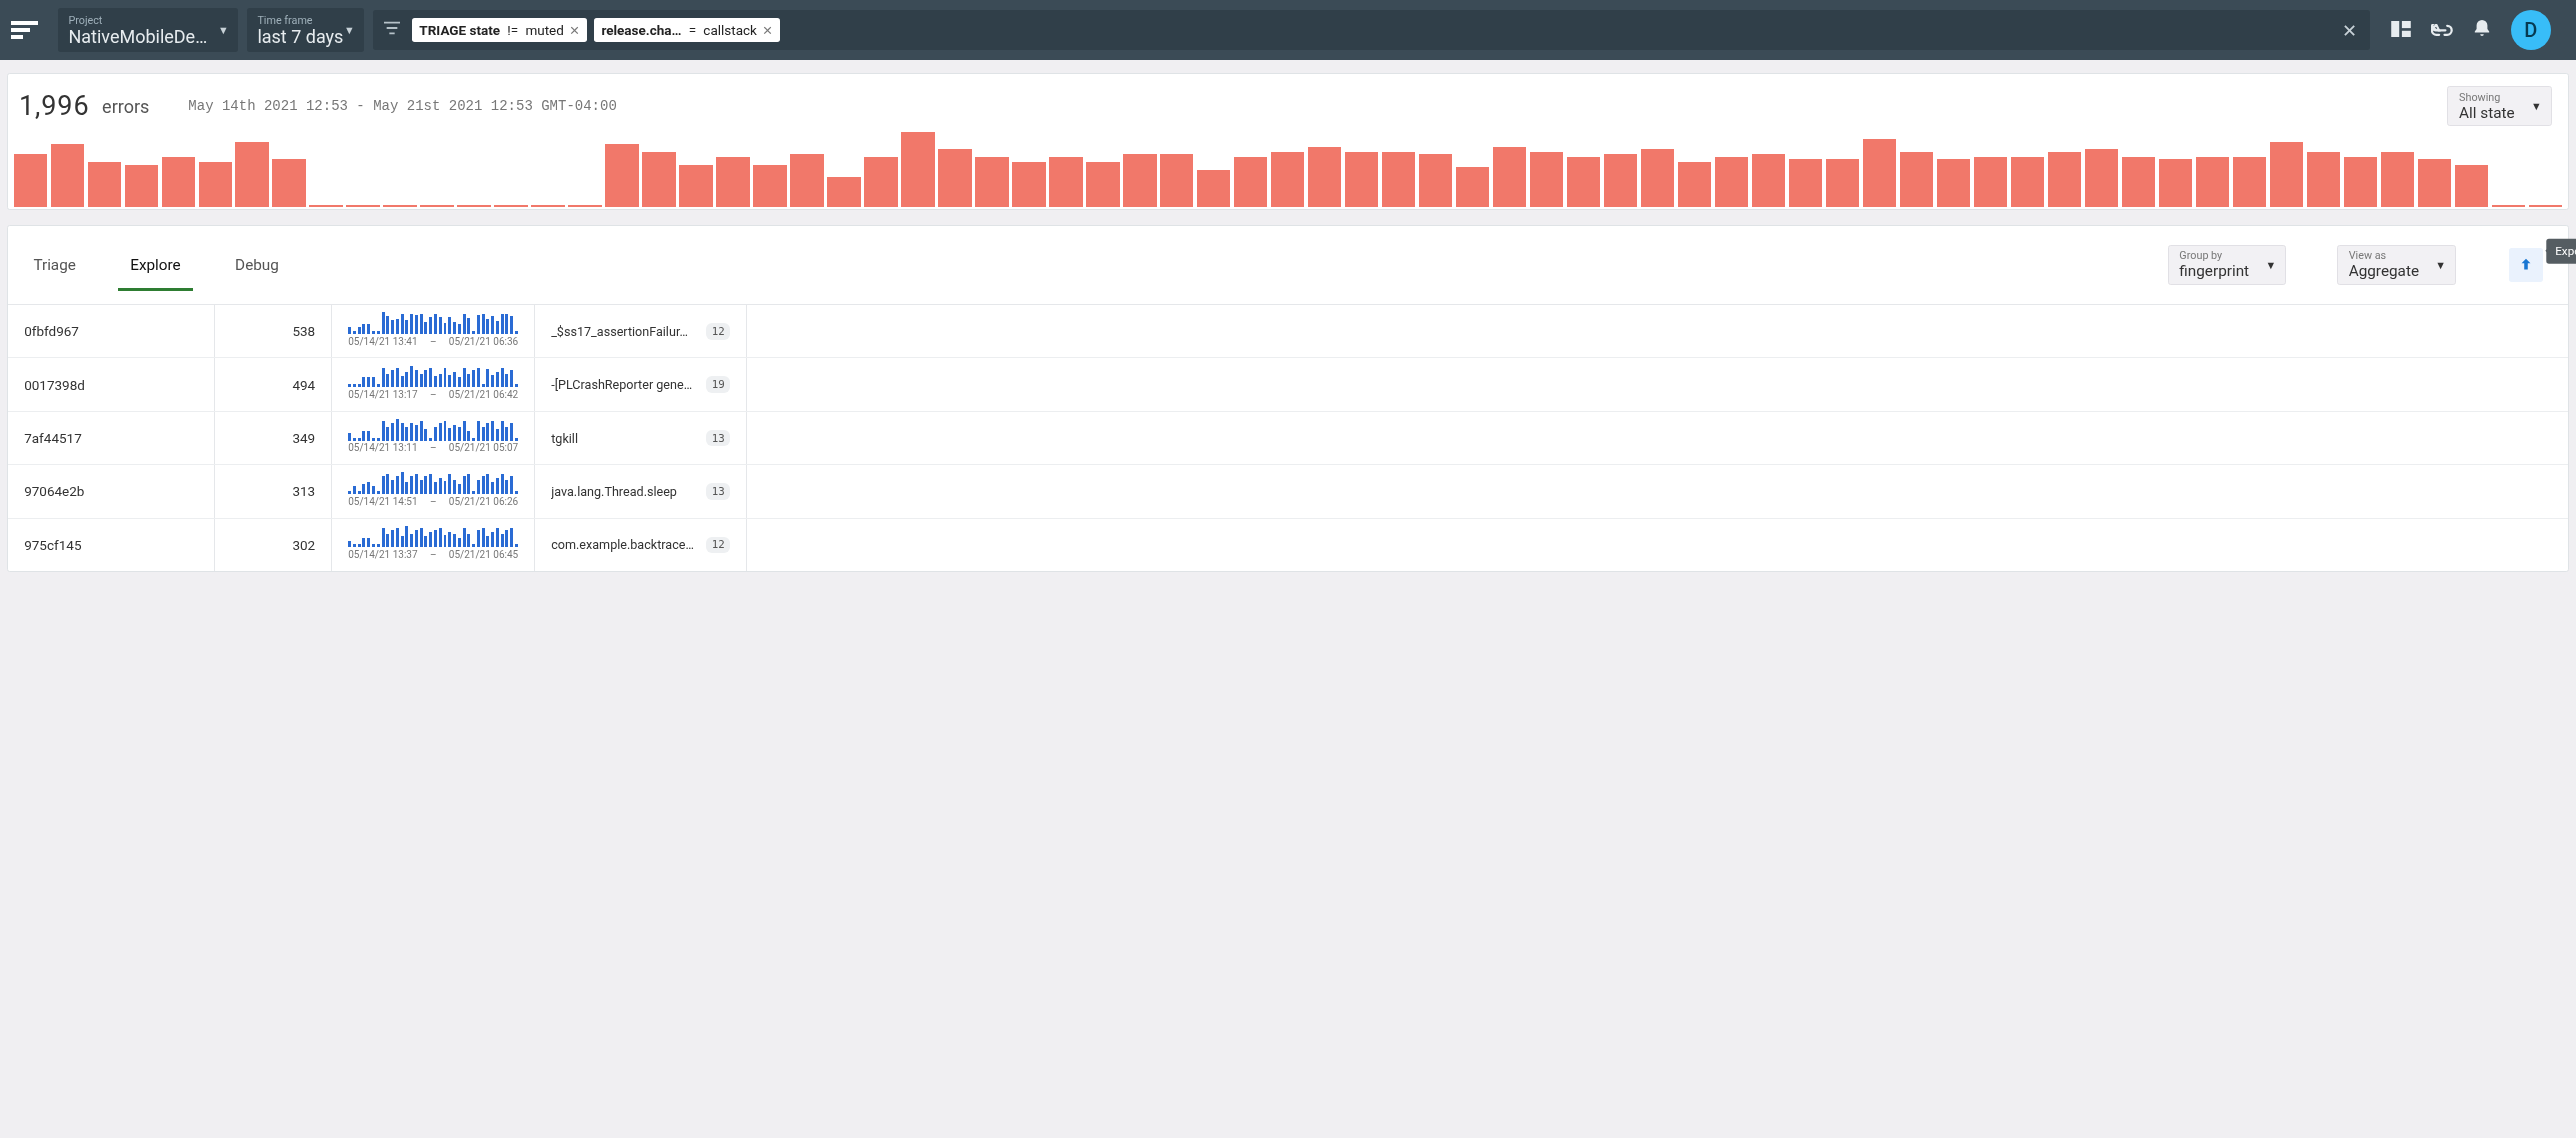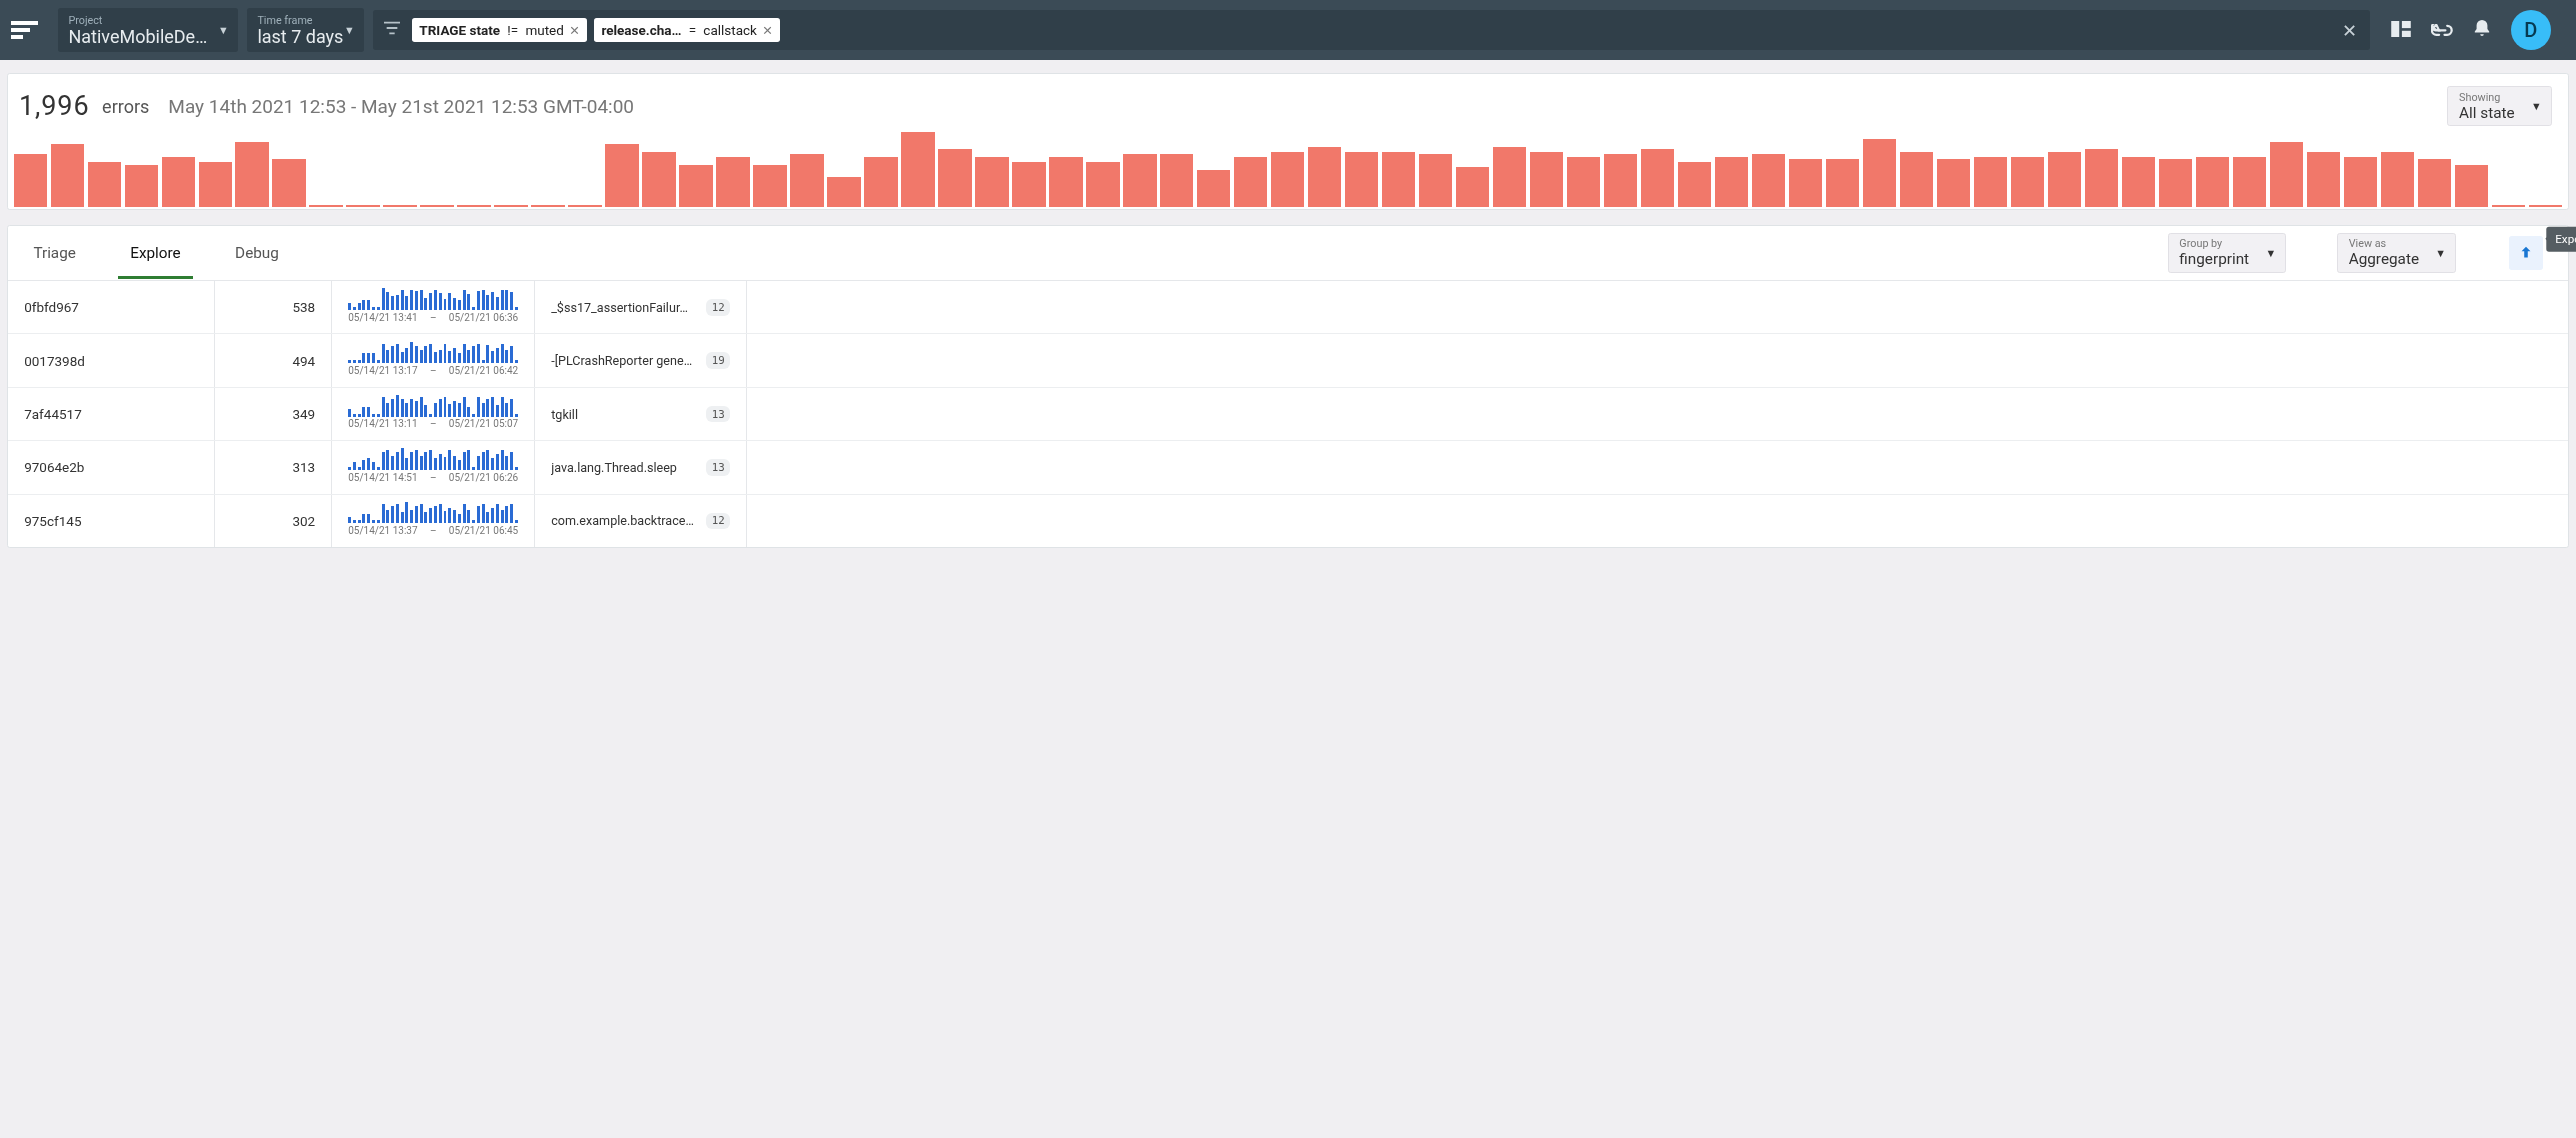--- a/index.html
+++ b/index.html
@@ -34,33 +34,33 @@
 
   
   .page { padding:12.6px 7.2px 16px;}
   .card { background:#fff; border:0.9px solid #dfe3e6; border-radius:2.7px; }
 
   
   .histcard{ padding:7.2px 0 0; margin-bottom:14.4px;}
   .histhead{ display:flex; align-items:center; padding:5.4px 10.8px 1.8px; gap:9px;}
   .err-count{ font-size:27px; font-weight:400; letter-spacing:0.9px;}
   .err-word{ font-size:18px; color:#555; margin-left:3.6px;}
-  .range{ font-size:19px; color:#777; margin-left:10px;}
+  .range{ font-size:14px; color:#777; margin-left:30px;font-family:Liberation Mono, monospace;}
   .histhead .flex{flex:1}
   .showing{ background:#f2f1f4; border:0.9px solid #e1e0e5; border-radius:2.7px; padding:3.6px 36px 3.6px 10.8px; position:relative; margin-right:5.4px;}
   .showing .lab{ font-size:10.8px; color:#777;}
   .showing .val{ font-size:15.3px;}
   .showing .caret{position:absolute; right:9px; top:50%; transform:translateY(-50%); font-size:10.8px;}
 
   .histogram{ display:flex; align-items:flex-end; gap:3.6px; height:81px; padding:3.6px 5.4px 1.8px;}
   .histogram .bar{ background:#f1786a; flex:1; min-width:0;}
 
   
   .tricard{}
-  .tabs{ display:flex; align-items:center; padding:0 18px; border-bottom:0.9px solid #e5e7ea; gap:40px;}
+  .tabs{ display:flex; align-items:center; padding:12px 18px; border-bottom:0.9px solid #e5e7ea; gap:40px;}
   .tab{ padding:16px 7.2px; font-size:15.3px; color:#555; cursor:pointer; position:relative;}
   .tab.active{ color:#111;}
   .tab.active::after{ content:""; position:absolute; left:-5.4px; right:-5.4px; bottom:-0.9px; height:2.7px; background:#2e7d32;}
   .tabs .flex{flex:1}
   .grp-sel{ background:#f2f1f4; border:0.9px solid #e1e0e5; border-radius:2.7px; padding:3.6px 36px 3.6px 10.8px; position:relative; margin:7.2px 5.4px;}
   .grp-sel .lab{ font-size:10.8px; color:#777;}
   .grp-sel .val{ font-size:15.3px;}
   .grp-sel .caret{position:absolute; right:9px; top:50%; transform:translateY(-50%); font-size:10.8px;}
   .upbtn{ width:34px; height:34px; background:#eaf2fd; border-radius:2.7px; display:flex; align-items:center; justify-content:center; margin:0 7.2px; color:#1976d2; position:relative;}
   .tooltip{ position:absolute; top:-1.8px; right:-3.6px; transform:translate(100%,-7.2px); background:#555d62; color:#fff; font-size:11.7px; padding:5.4px 9px; border-radius:2.7px; white-space:nowrap;}

